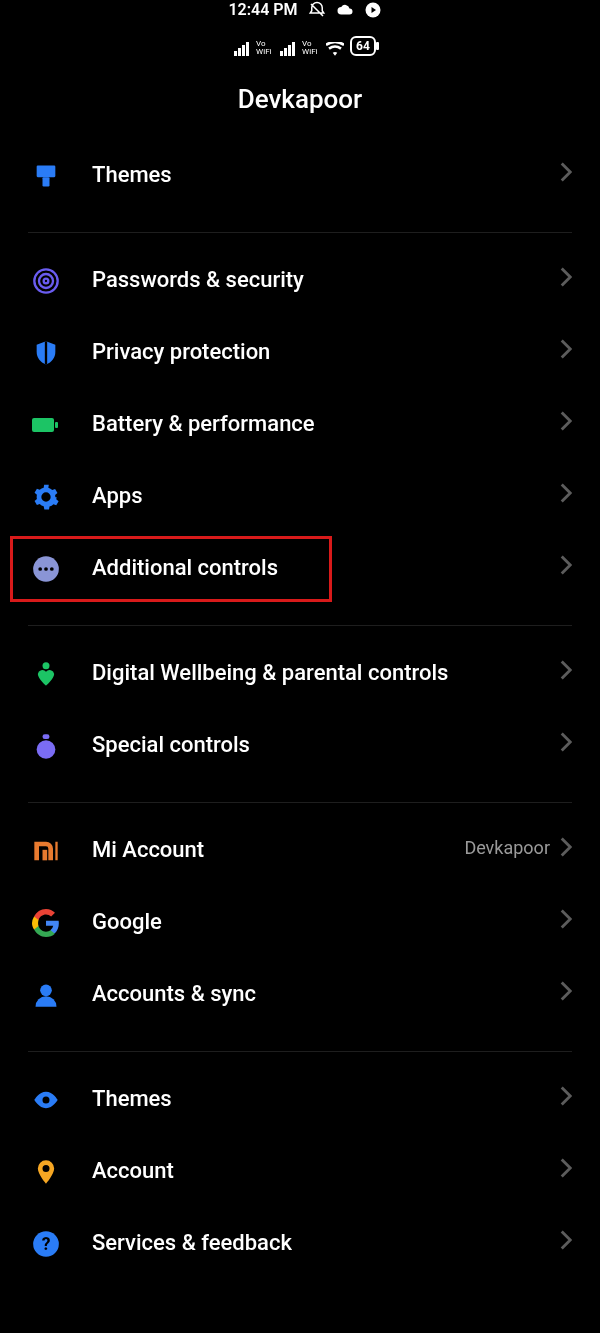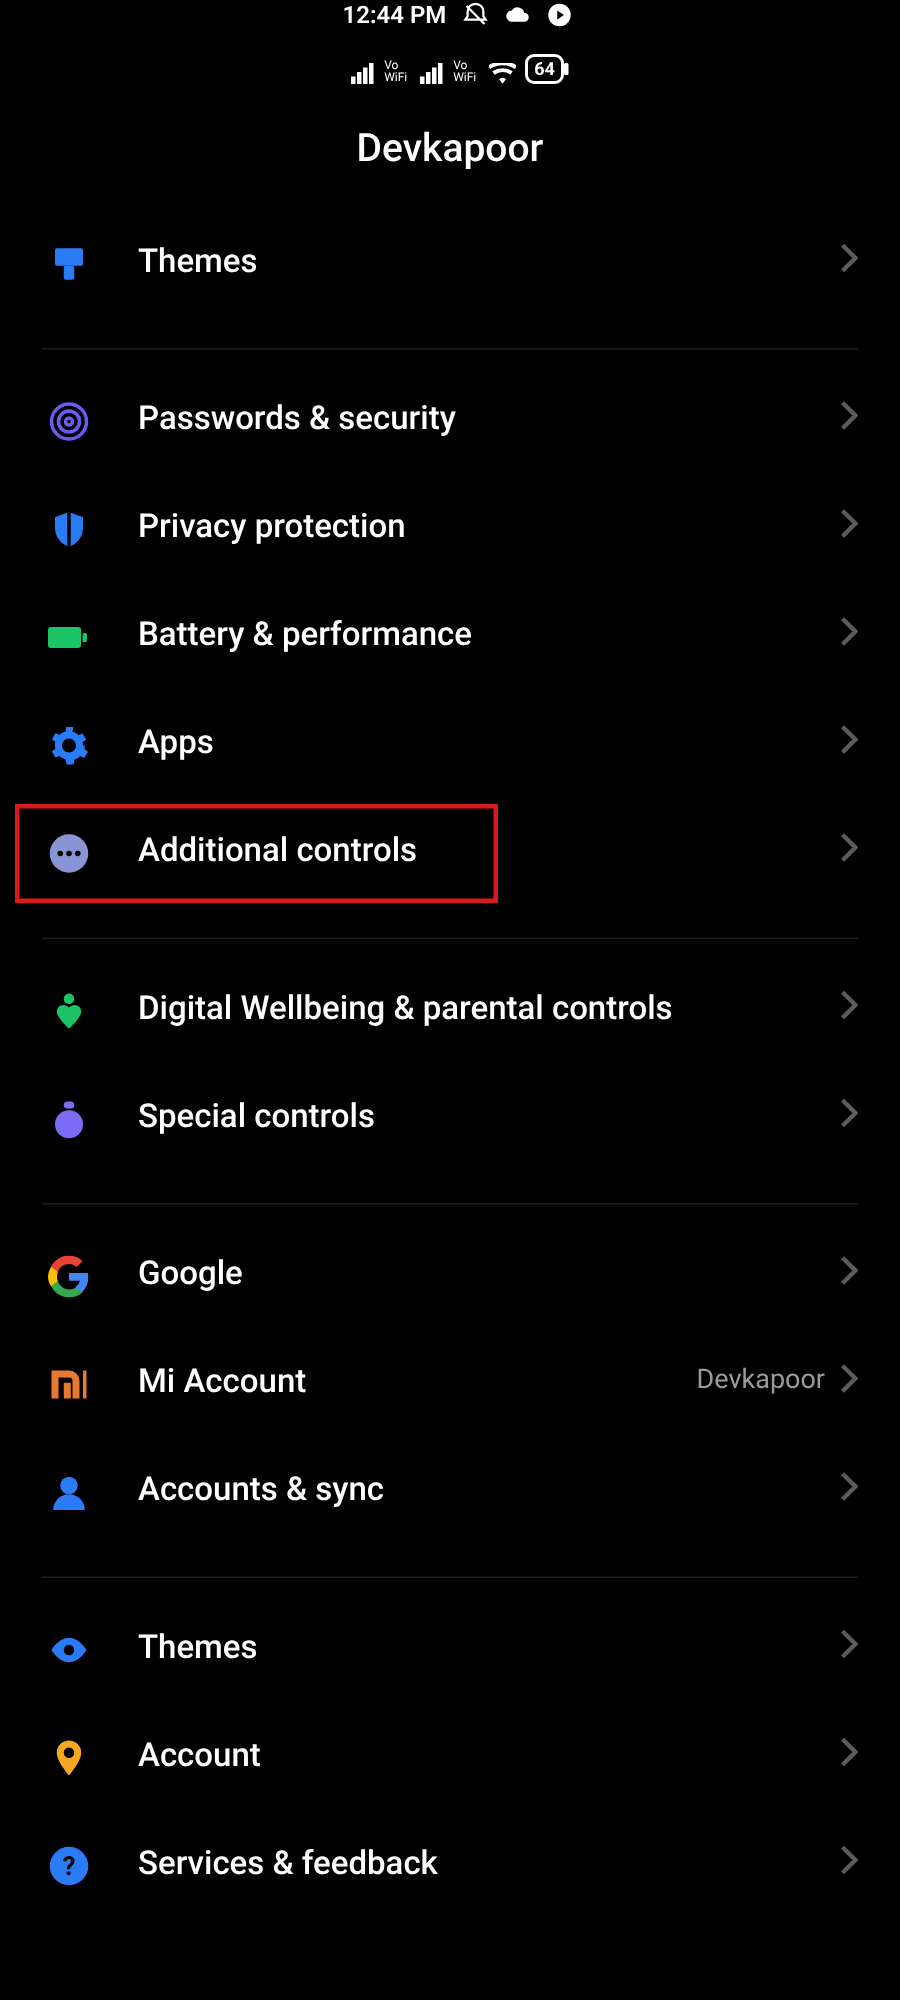--- a/index.html
+++ b/index.html
@@ -178,48 +178,48 @@
     <span class="chevron"><svg width="12" height="20" viewBox="0 0 8 14" fill="none" stroke="currentColor" stroke-width="2">
           <path d="M1 1l6 6-6 6"></path>
         </svg></span>
   </div>
 
   <div class="divider"></div>
 
   <div class="row">
     <span class="icon-slot">
       <svg viewBox="0 0 24 24">
+          <path d="M2 4h10a6 6 0 016 6v10h-4V10a2 2 0 00-2-2H6v12H2zM20 4h2v16h-2z" fill="#e87a2f"></path>
+          <rect x="9" y="11" width="4" height="9" fill="#e87a2f"></rect>
+        </svg>
+    </span>
+    <span class="label">Mi Account</span>
+    <span class="value">Devkapoor</span>
+    <span class="chevron"><svg width="12" height="20" viewBox="0 0 8 14" fill="none" stroke="currentColor" stroke-width="2">
+          <path d="M1 1l6 6-6 6"></path>
+        </svg></span>
+  </div>
+
+  <div class="row">
+    <span class="icon-slot">
+      <svg viewBox="0 0 24 24">
           <path fill="#4285F4" d="M23 12.3c0-.8-.1-1.6-.2-2.3H12v4.4h6.2a5.3 5.3 0 01-2.3 3.5v2.9h3.7c2.2-2 3.4-5 3.4-8.5z"></path>
           <path fill="#34A853" d="M12 24c3.1 0 5.7-1 7.6-2.8l-3.7-2.9c-1 .7-2.3 1.1-3.9 1.1-3 0-5.5-2-6.4-4.8H1.8v3C3.7 21.3 7.5 24 12 24z"></path>
           <path fill="#FBBC05" d="M5.6 14.6A7.2 7.2 0 015.2 12c0-.9.2-1.8.4-2.6v-3H1.8A12 12 0 000 12c0 1.9.5 3.8 1.8 5.6z"></path>
           <path fill="#EA4335" d="M12 4.8c1.7 0 3.2.6 4.4 1.7l3.3-3.3C17.7 1.2 15.1 0 12 0 7.5 0 3.7 2.7 1.8 6.4l3.8 3C6.5 6.8 9 4.8 12 4.8z"></path>
         </svg>
     </span>
     <span class="label">Google</span>
     <span class="chevron"><svg width="12" height="20" viewBox="0 0 8 14" fill="none" stroke="currentColor" stroke-width="2">
           <path d="M1 1l6 6-6 6"></path>
         </svg></span>
   </div>
 
   <div class="row">
     <span class="icon-slot">
-      <svg viewBox="0 0 24 24">
-          <path d="M2 4h10a6 6 0 016 6v10h-4V10a2 2 0 00-2-2H6v12H2zM20 4h2v16h-2z" fill="#e87a2f"></path>
-          <rect x="9" y="11" width="4" height="9" fill="#e87a2f"></rect>
-        </svg>
-    </span>
-    <span class="label">Mi Account</span>
-    <span class="value">Devkapoor</span>
-    <span class="chevron"><svg width="12" height="20" viewBox="0 0 8 14" fill="none" stroke="currentColor" stroke-width="2">
-          <path d="M1 1l6 6-6 6"></path>
-        </svg></span>
-  </div>
-
-  <div class="row">
-    <span class="icon-slot">
       <svg viewBox="0 0 24 24" fill="#2a7cf6">
           <circle cx="12" cy="8" r="5"></circle>
           <path d="M3 22a9 9 0 0118 0z"></path>
         </svg>
     </span>
     <span class="label">Accounts &amp; sync</span>
     <span class="chevron"><svg width="12" height="20" viewBox="0 0 8 14" fill="none" stroke="currentColor" stroke-width="2">
           <path d="M1 1l6 6-6 6"></path>
         </svg></span>
   </div>

